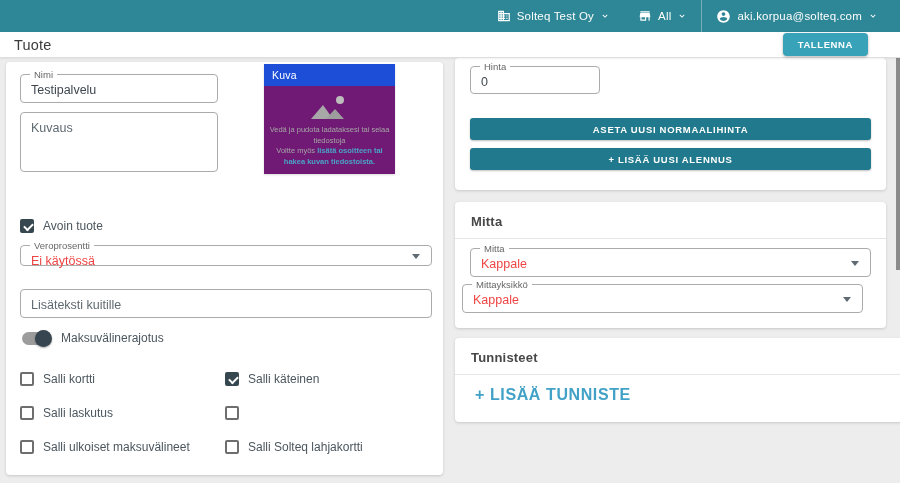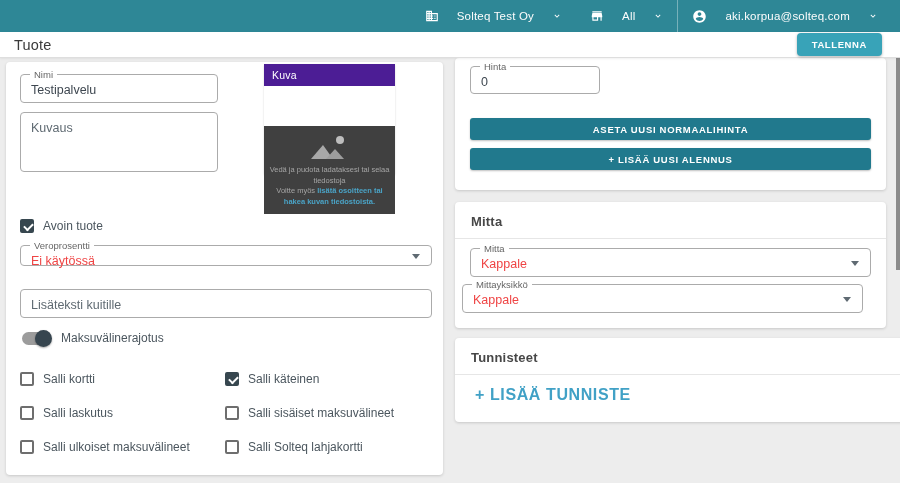--- a/index.html
+++ b/index.html
@@ -3,31 +3,31 @@
 <meta charset="utf-8">
 <style>
   * { margin:0; padding:0; box-sizing:border-box; }
   html,body { width:900px; height:483px; overflow:hidden; }
   body { font-family:"Liberation Sans", sans-serif; background:#ededed; position:relative; }
 
   
   .topbar { position:absolute; left:0; top:0; width:900px; height:32px;
             background:#2e8796; display:flex; align-items:center; justify-content:flex-end;
             padding-right:8px; color:#fff; }
-  .topbar-group { display:flex; align-items:center; gap:18px; padding:16px 14px; height:32px; cursor:pointer; }
+  .topbar-group { display:flex; align-items:center; gap:6px; padding:16px 14px; height:32px; cursor:pointer; }
   .topbar-label { font-size:11.5px; color:#fdfdfd; letter-spacing:.2px; white-space:nowrap; }
   .topbar-divider { width:1px; height:32px; background:rgba(255,255,255,.35); }
   .icon-white { display:block; }
 
   
   .appbar { position:absolute; left:0; top:32px; width:900px; height:26px; background:#fff;
             display:flex; align-items:center; padding:0 14px; border-bottom:1px solid #dedede;
             box-shadow:0 1px 2px rgba(0,0,0,.06); z-index:5; }
   .page-title { font-size:14.5px; font-weight:500; color:#3a3a3a; letter-spacing:.2px; }
-  .btn-save { margin-left:auto; margin-right:4px; background:#38a3b8; color:#fff; border:none;
+  .btn-save { margin-left:auto; margin-right:18px; background:#38a3b8; color:#fff; border:none;
               border-radius:4px; padding:6px 15px; font:bold 9.5px "Liberation Sans",sans-serif;
               letter-spacing:.6px; box-shadow:0 1px 3px rgba(0,0,0,.3); cursor:pointer; }
 
   
   .content { position:absolute; left:0; top:58px; width:900px; height:425px; background:#ededed; }
   .card { position:absolute; background:#fff; border-radius:4px; box-shadow:0 1px 3px rgba(0,0,0,.16); }
   .card-left  { left:6px;  top:4px;   width:437px; height:413px; }
   .card-price { left:455px; top:0;    width:431px; height:132px; }
   .card-measure { left:455px; top:144px; width:431px; height:126px; }
   .card-tags  { left:455px; top:280px; width:493px; height:84px; }
@@ -55,23 +55,23 @@
             border-left:2px solid #fff; border-bottom:2px solid #fff; transform:rotate(-45deg); }
   .cblabel { font-size:12px; color:#4b565e; }
   .switchrow { position:absolute; display:flex; align-items:center; gap:12px; cursor:pointer; }
   .switch { position:relative; width:27px; height:13px; border-radius:7px; background:#9c9c9c; flex:none; }
   .switch[data-on="true"] .knob { right:-3px; }
   .knob { position:absolute; top:-2px; right:-3px; width:17px; height:17px; border-radius:50%;
           background:#36454f; box-shadow:0 1px 2px rgba(0,0,0,.35); }
 
   
   .upload { position:absolute; left:258px; top:2px; width:131px; height:110px; box-shadow:0 1px 2px rgba(0,0,0,.15); }
-  .upload-header { height:22px; background:#4c1d95; color:#fff; font-size:10.5px; line-height:22px;
+  .upload-header { height:22px; background:#1d4ed8; color:#fff; font-size:10.5px; line-height:22px;
                    padding-left:8px; letter-spacing:.2px; }
-  .upload-body { height:88px; background:#404040; text-align:center; padding:5px 5px 0; cursor:pointer;margin-top:40px; }
+  .upload-body { height:88px; background:#701a75; text-align:center; padding:5px 5px 0; cursor:pointer; }
   .upload-text { font-size:7.5px; color:#a5a5a5; line-height:1.4; }
   .upload-link { color:#4aa3c6; font-weight:bold; }
 
   
   .btn-primary { position:absolute; left:15px; width:401px; height:22px; background:#21798d; color:#fff;
                  border:none; border-radius:3px; font:bold 9.5px "Liberation Sans",sans-serif;
                  letter-spacing:.7px; box-shadow:0 1px 2px rgba(0,0,0,.25); cursor:pointer; }
 
   
   .section-title { font-size:13px; font-weight:bold; color:#474747; padding:12px 16px 9px; letter-spacing:.2px; }
@@ -176,21 +176,20 @@
     <div class="cbrow" style="left:219px; top:310px;">
       <span class="cb" data-checked="true"></span>
       <span class="cblabel">Salli käteinen</span>
     </div>
     <div class="cbrow" style="left:14px; top:344px;">
       <span class="cb" data-checked="false"></span>
       <span class="cblabel">Salli laskutus</span>
     </div>
     <div class="cbrow" style="left:219px; top:344px;">
       <span class="cb" data-checked="false"></span>
-      <span class="cblabel">Salli sisäiset maksuvälineet</span>
     </div>
     <div class="cbrow" style="left:14px; top:378px;">
       <span class="cb" data-checked="false"></span>
       <span class="cblabel">Salli ulkoiset maksuvälineet</span>
     </div>
     <div class="cbrow" style="left:219px; top:378px;">
       <span class="cb" data-checked="false"></span>
       <span class="cblabel">Salli Solteq lahjakortti</span>
     </div>
   </section>

